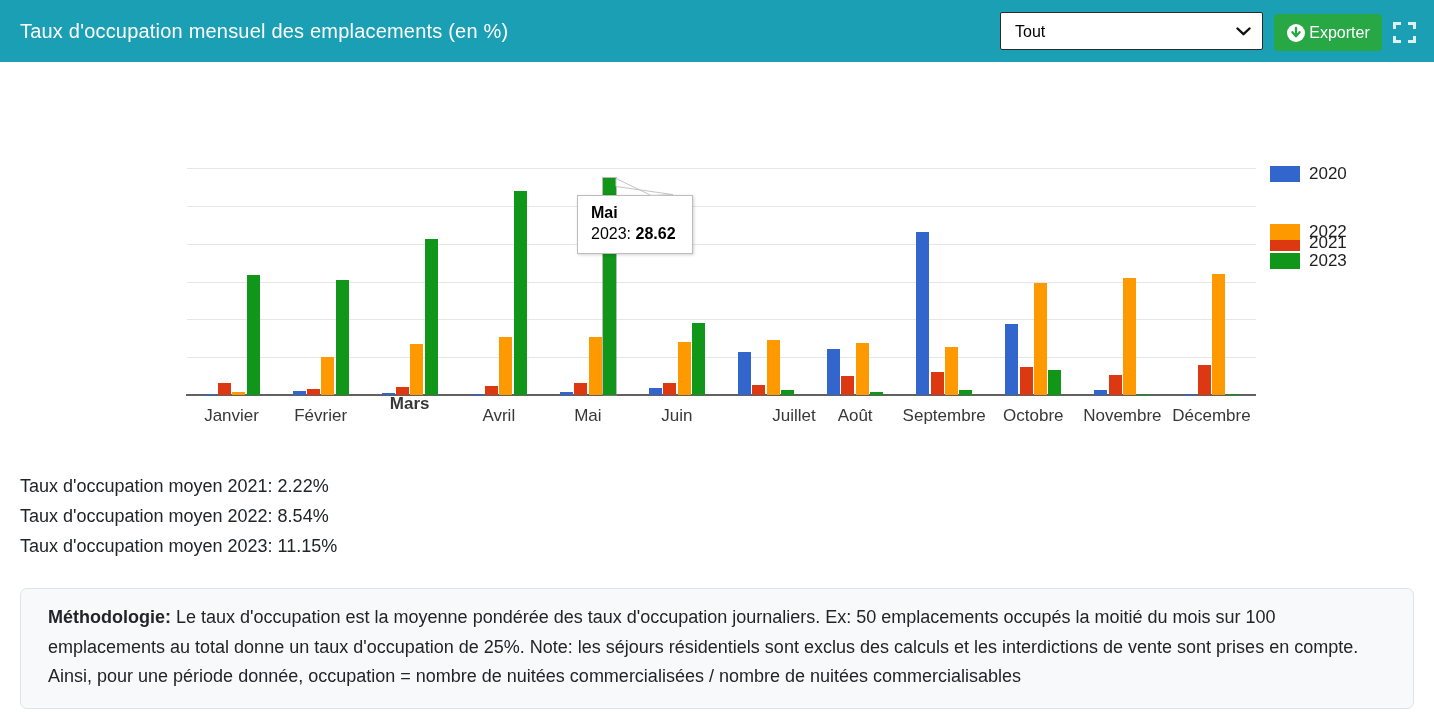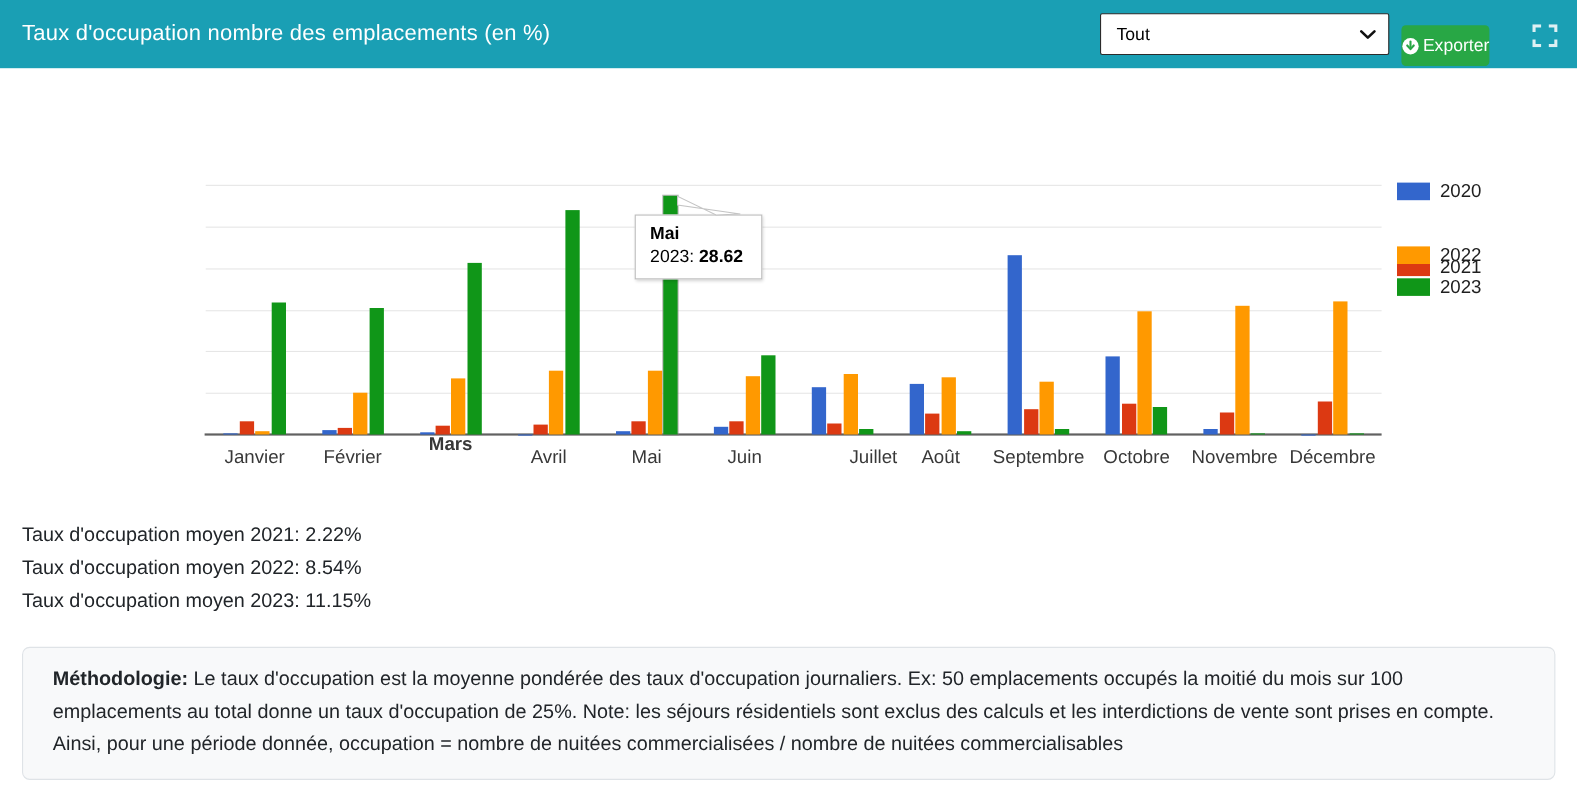--- a/index.html
+++ b/index.html
@@ -8,21 +8,21 @@
 
   
   .topbar{position:absolute;left:0;top:0;width:1434px;height:62px;background:#1A9FB4;}
   .title{position:absolute;left:20px;top:50%;transform:translateY(-50%);margin:0;
          font-size:20px;font-weight:400;color:#fff;letter-spacing:.2px;}
   .select-wrap{position:absolute;left:1000px;top:12px;width:263px;height:38px;}
   .select-wrap select{width:100%;height:100%;appearance:none;-webkit-appearance:none;-moz-appearance:none;
          border:1px solid #2b2b2b;border-radius:2px;background:#fff;font-size:16px;color:#000;
          padding:0 34px 0 14px;font-family:inherit;}
   .chev{position:absolute;right:12px;top:15px;pointer-events:none;}
-  .export-btn{position:absolute;left:1274px;top:23px;width:80px;height:37px;background:#28A745;
+  .export-btn{position:absolute;left:1274px;top:14px;width:108px;height:37px;background:#28A745;
          border:none;border-radius:4px;color:#fff;font-size:16px;display:flex;align-items:center;
          justify-content:center;gap:3px;font-family:inherit;cursor:pointer;padding:0;}
   .fs-icon{position:absolute;left:1393px;top:22px;cursor:pointer;}
 
   
   .chart-layer{position:absolute;left:0;top:0;width:1434px;height:715px;}
   .gridline{position:absolute;height:1px;background:#e6e6e6;}
   .baseline{position:absolute;height:2px;background:#616161;}
   .bar{position:absolute;}
   .bar.hl{box-shadow:0 0 0 1px rgba(130,130,130,.55);}
@@ -44,21 +44,21 @@
   .method{position:absolute;left:20px;top:588px;width:1394px;box-sizing:border-box;background:#f8f9fa;
          border:1px solid #dfe3e7;border-radius:7px;padding:14px 27px 16px;font-size:18px;
          line-height:29.5px;color:#212529;}
 </style>
 </head>
 <body>
 
 <div class="app">
 
   <header class="topbar">
-    <h1 class="title">Taux d'occupation nombre des emplacements (en %)</h1>
+    <h1 class="title">Taux d'occupation mensuel des emplacements (en %)</h1>
 
     <div class="select-wrap">
       <select>
         <option>Tout</option>
       </select>
       <svg class="chev" width="15" height="9" viewBox="0 0 15 9">
         <path d="M1.5 1.5 L7.5 7.2 L13.5 1.5" fill="none" stroke="#111" stroke-width="2.4" stroke-linecap="round" stroke-linejoin="round"></path>
       </svg>
     </div>
 

